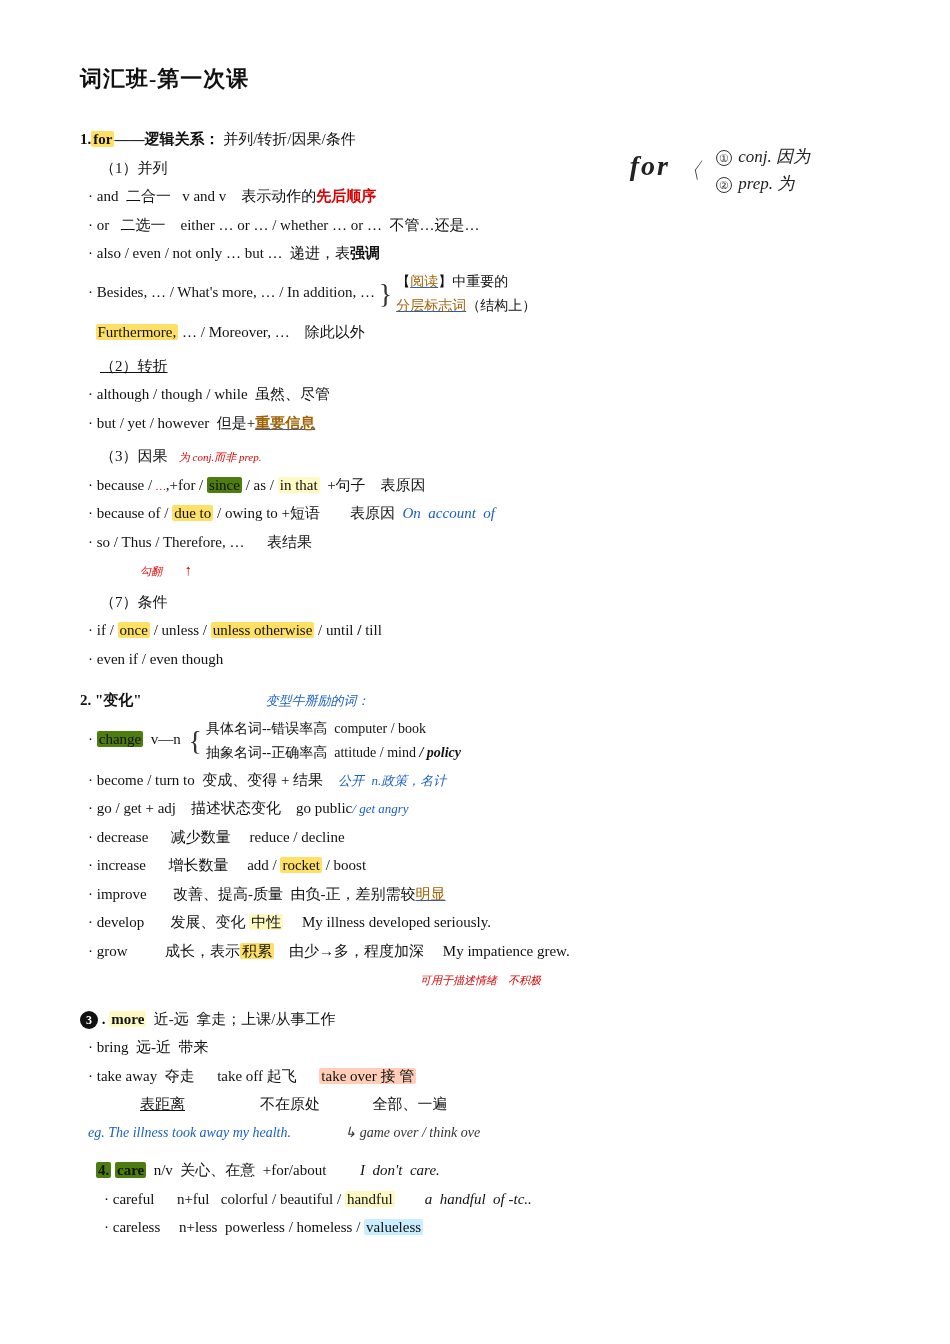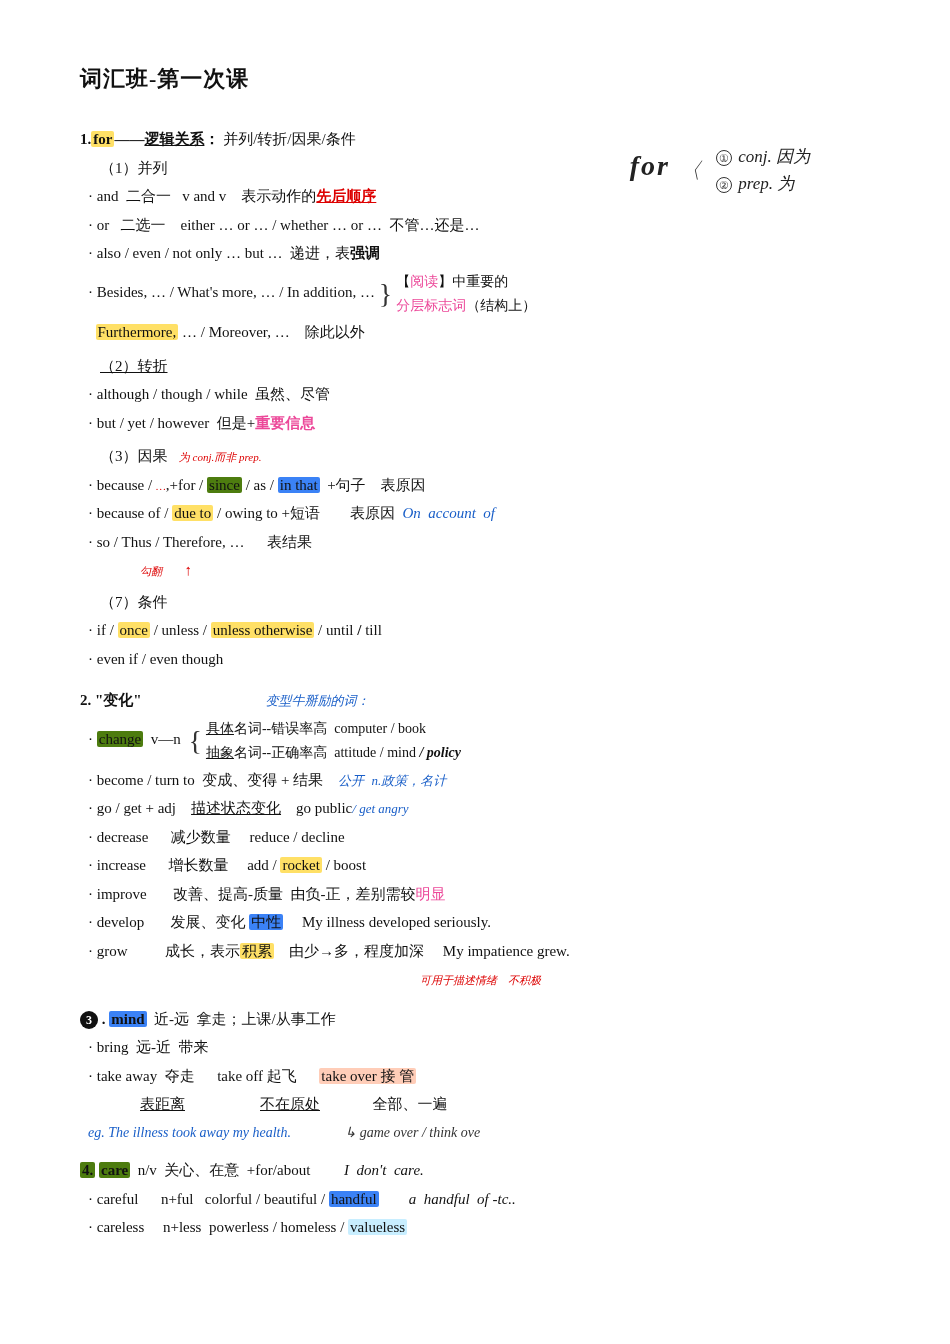--- a/index.html
+++ b/index.html
@@ -22,30 +22,30 @@
     .section {
       margin-bottom: 14px;
     }
     .indent1 { margin-left: 20px; }
     .bullet { margin-left: 8px; }
     .line { margin-bottom: 3px; }
 
     
     .hl-yellow { background: #ffe066; border-radius: 2px; padding: 0 2px; }
     .hl-green { background: #4d7c0f; border-radius: 2px; padding: 0 2px; }
-    .hl-blue { background: #3b82f6; border-radius: 2px; padding: 0 2px; }
+    .hl-blue { background: #fef9c3; border-radius: 2px; padding: 0 2px; }
     .hl-lightblue { background: #c8eeff; border-radius: 2px; padding: 0 2px; }
     .hl-salmon { background: #ffcdb8; border-radius: 2px; padding: 0 2px; }
 
     
     .red { color: #d00; }
 
     
-    .ul { text-decoration: underline; }
-    .ul-blue { text-decoration-color: #1a5fc8; color: #ec4899; }
+    .ul { }
+    .ul-blue { text-decoration: underline; text-decoration-color: #1a5fc8; color: #a16207; }
 
     
     .bold { font-weight: bold; }
 
     
     .ital { font-style: italic; }
 
     
     .annot {
       font-style: italic;
@@ -255,38 +255,38 @@
       · grow&nbsp;&nbsp;&nbsp;&nbsp;&nbsp;&nbsp;&nbsp;&nbsp;&nbsp;&nbsp;成长，表示<span class="hl-yellow">积累</span>&nbsp;&nbsp;&nbsp;&nbsp;由少→多，程度加深&nbsp;&nbsp;&nbsp;&nbsp;&nbsp;My impatience grew.
     </div>
     <div class="line" style="margin-left: 340px;">
       <span class="annot-red">可用于描述情绪&nbsp;&nbsp;&nbsp;&nbsp;不积极</span>
     </div>
   </div>
 
   <div class="section" style="margin-top:12px;">
     <div class="line">
       <span class="sec-num"><span class="sec-num-circle">3</span></span>
-      <span class="bold">. <span class="hl-blue">mind</span></span>&nbsp;&nbsp;近-远&nbsp;&nbsp;拿走；上课/从事工作
+      <span class="bold">. <span class="hl-blue">more</span></span>&nbsp;&nbsp;近-远&nbsp;&nbsp;拿走；上课/从事工作
     </div>
     <div class="line bullet">
       · bring&nbsp;&nbsp;远-近&nbsp;&nbsp;带来
     </div>
     <div class="line bullet">
       · take away&nbsp;&nbsp;夺走&nbsp;&nbsp;&nbsp;&nbsp;&nbsp;&nbsp;take off 起飞&nbsp;&nbsp;&nbsp;&nbsp;&nbsp;&nbsp;<span class="hl-salmon">take over 接 管</span>
     </div>
     <div class="line" style="margin-left: 30px;">
       <span style="margin-left:30px; text-decoration:underline;">表距离</span>&nbsp;&nbsp;&nbsp;&nbsp;&nbsp;&nbsp;&nbsp;&nbsp;&nbsp;&nbsp;&nbsp;&nbsp;&nbsp;&nbsp;&nbsp;&nbsp;&nbsp;&nbsp;&nbsp;&nbsp;<span class="ul">不在原处</span>&nbsp;&nbsp;&nbsp;&nbsp;&nbsp;&nbsp;&nbsp;&nbsp;&nbsp;&nbsp;&nbsp;&nbsp;&nbsp;&nbsp;全部、一遍
     </div>
     <div class="line bullet" style="font-style:italic; color:#1a5fc8; font-size:14px;">
       eg. The illness took away my health.
       <span style="margin-left:50px; color:#333;">↳ game over / think ove</span>
     </div>
   </div>
 
-  <div class="section" style="margin-top:12px;">
+  <div class="section" style="margin-top:12px;margin-left:16px;">
     <div class="line">
       <span class="sec-num"><span class="hl-green">4.</span> <span class="hl-green">care</span></span>
       &nbsp;n/v&nbsp;&nbsp;关心、在意&nbsp;&nbsp;+for/about&nbsp;&nbsp;&nbsp;&nbsp;&nbsp;&nbsp;&nbsp;&nbsp;
       <span class="ital">I&nbsp;&nbsp;don't&nbsp;&nbsp;care.</span>
     </div>
     <div class="line bullet">
       · careful&nbsp;&nbsp;&nbsp;&nbsp;&nbsp;&nbsp;n+ful&nbsp;&nbsp;&nbsp;colorful / beautiful / <span class="hl-blue">handful</span>&nbsp;&nbsp;&nbsp;&nbsp;&nbsp;&nbsp;&nbsp;&nbsp;<span class="ital">a&nbsp;&nbsp;handful&nbsp;&nbsp;of -tc..</span>
     </div>
     <div class="line bullet">
       · careless&nbsp;&nbsp;&nbsp;&nbsp;&nbsp;n+less&nbsp;&nbsp;powerless / homeless / <span class="hl-lightblue">valueless</span>

